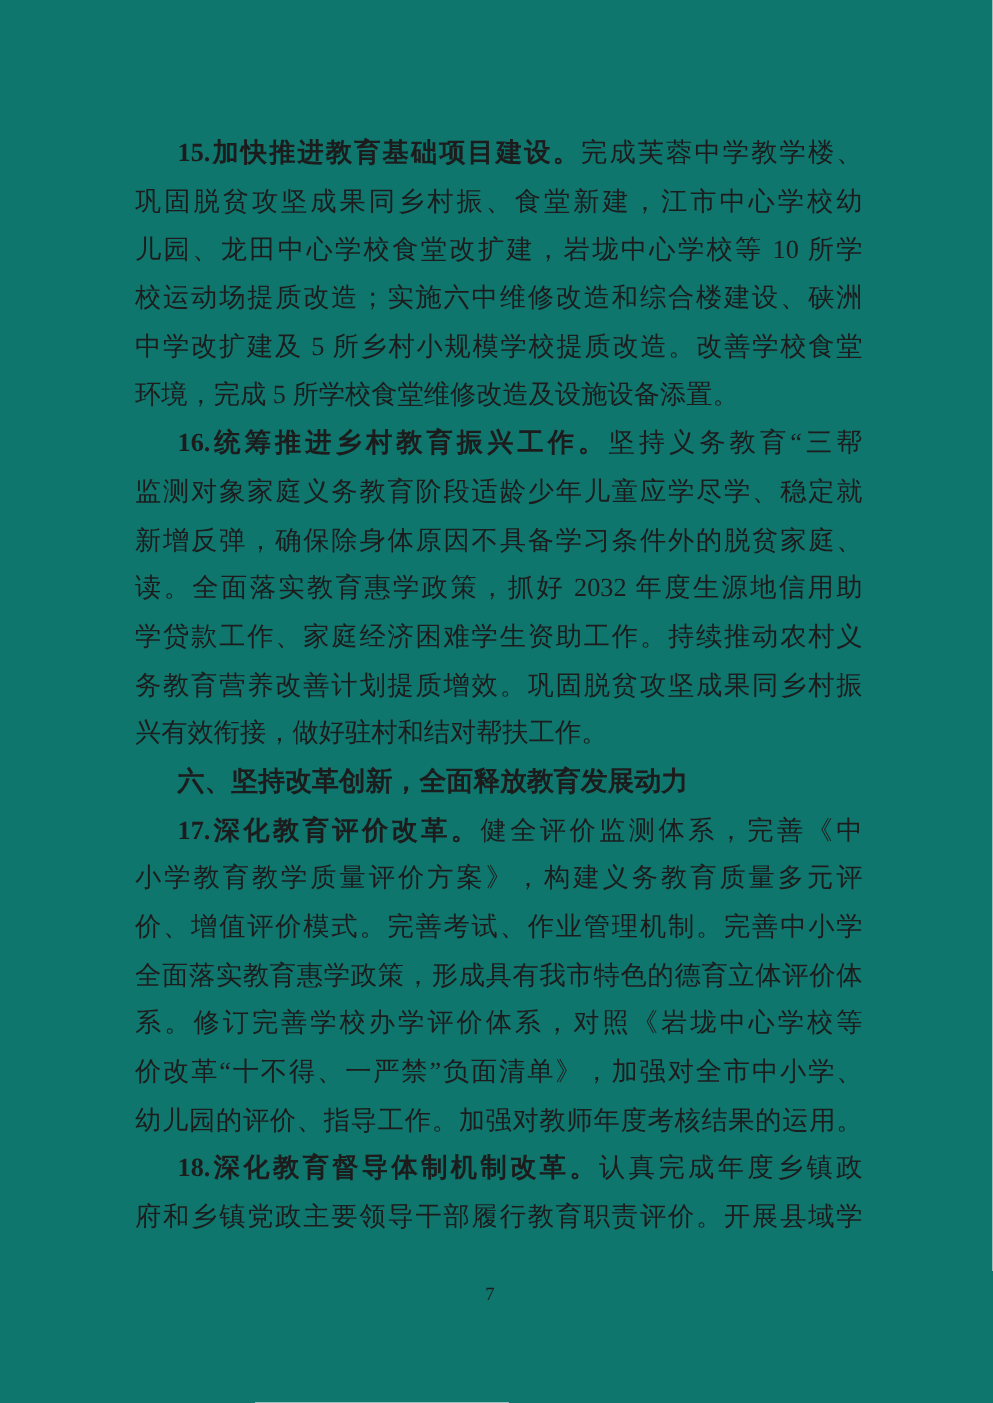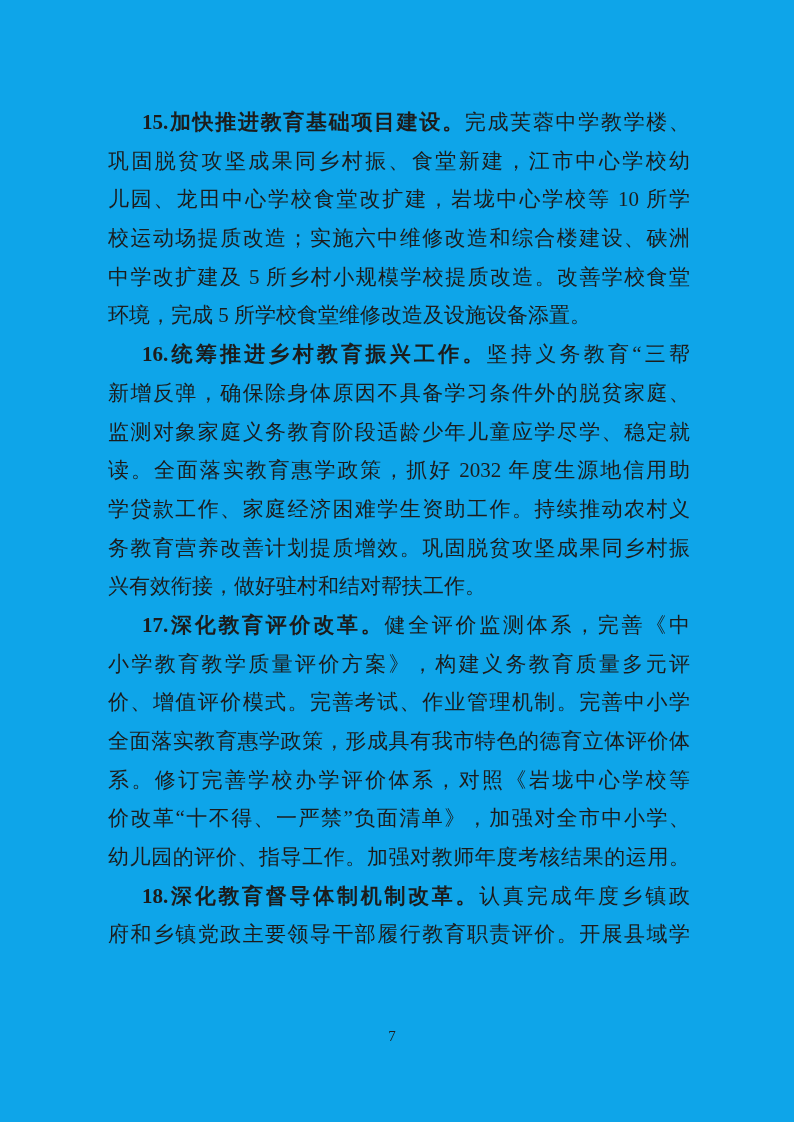--- a/index.html
+++ b/index.html
@@ -50,38 +50,41 @@
     right: 10px;
     top: 1028px;
     text-align: center;
     font-size: 15px;
     font-family: "Liberation Serif", "DejaVu Serif", serif;
   }
 </style>
 </head>
 <body>
 
-<div class="page" style="color: rgb(28, 28, 28); background: #0ea5e9;">
+<div class="page" style="color: rgb(28, 28, 28); background: #0f766e;">
   <div class="text-block" id="doc-body">
       <div class="block paragraph">
         <div class="line fill indent"><span class="lead">15.加快推进教育基础项目建设。</span><span>完成芙蓉中学教学楼、</span></div>
         <div class="line fill"><span>巩固脱贫攻坚成果同乡村振、食堂新建，江市中心学校幼</span></div>
         <div class="line fill"><span>儿园、龙田中心学校食堂改扩建，岩垅中心学校等 10 所学</span></div>
         <div class="line fill"><span>校运动场提质改造；实施六中维修改造和综合楼建设、硖洲</span></div>
         <div class="line fill"><span>中学改扩建及 5 所乡村小规模学校提质改造。改善学校食堂</span></div>
         <div class="line"><span>环境，完成 5 所学校食堂维修改造及设施设备添置。</span></div>
       </div>
       <div class="block paragraph">
         <div class="line fill indent"><span class="lead">16.统筹推进乡村教育振兴工作。</span><span>坚持义务教育“三帮</span></div>
+        <div class="line fill"><span>监测对象家庭义务教育阶段适龄少年儿童应学尽学、稳定就</span></div>
         <div class="line fill"><span>新增反弹，确保除身体原因不具备学习条件外的脱贫家庭、</span></div>
-        <div class="line fill"><span>监测对象家庭义务教育阶段适龄少年儿童应学尽学、稳定就</span></div>
         <div class="line fill"><span>读。全面落实教育惠学政策，抓好 2032 年度生源地信用助</span></div>
         <div class="line fill"><span>学贷款工作、家庭经济困难学生资助工作。持续推动农村义</span></div>
         <div class="line fill"><span>务教育营养改善计划提质增效。巩固脱贫攻坚成果同乡村振</span></div>
         <div class="line"><span>兴有效衔接，做好驻村和结对帮扶工作。</span></div>
+      </div>
+      <div class="block heading">
+        <div class="line indent"><span class="lead">六、坚持改革创新，全面释放教育发展动力</span></div>
       </div>
       <div class="block paragraph">
         <div class="line fill indent"><span class="lead">17.深化教育评价改革。</span><span>健全评价监测体系，完善《中</span></div>
         <div class="line fill"><span>小学教育教学质量评价方案》，构建义务教育质量多元评</span></div>
         <div class="line fill"><span>价、增值评价模式。完善考试、作业管理机制。完善中小学</span></div>
         <div class="line fill"><span>全面落实教育惠学政策，形成具有我市特色的德育立体评价体</span></div>
         <div class="line fill"><span>系。修订完善学校办学评价体系，对照《岩垅中心学校等</span></div>
         <div class="line fill"><span>价改革“十不得、一严禁”负面清单》，加强对全市中小学、</span></div>
         <div class="line fill"><span>幼儿园的评价、指导工作。加强对教师年度考核结果的运用。</span></div>
       </div>

